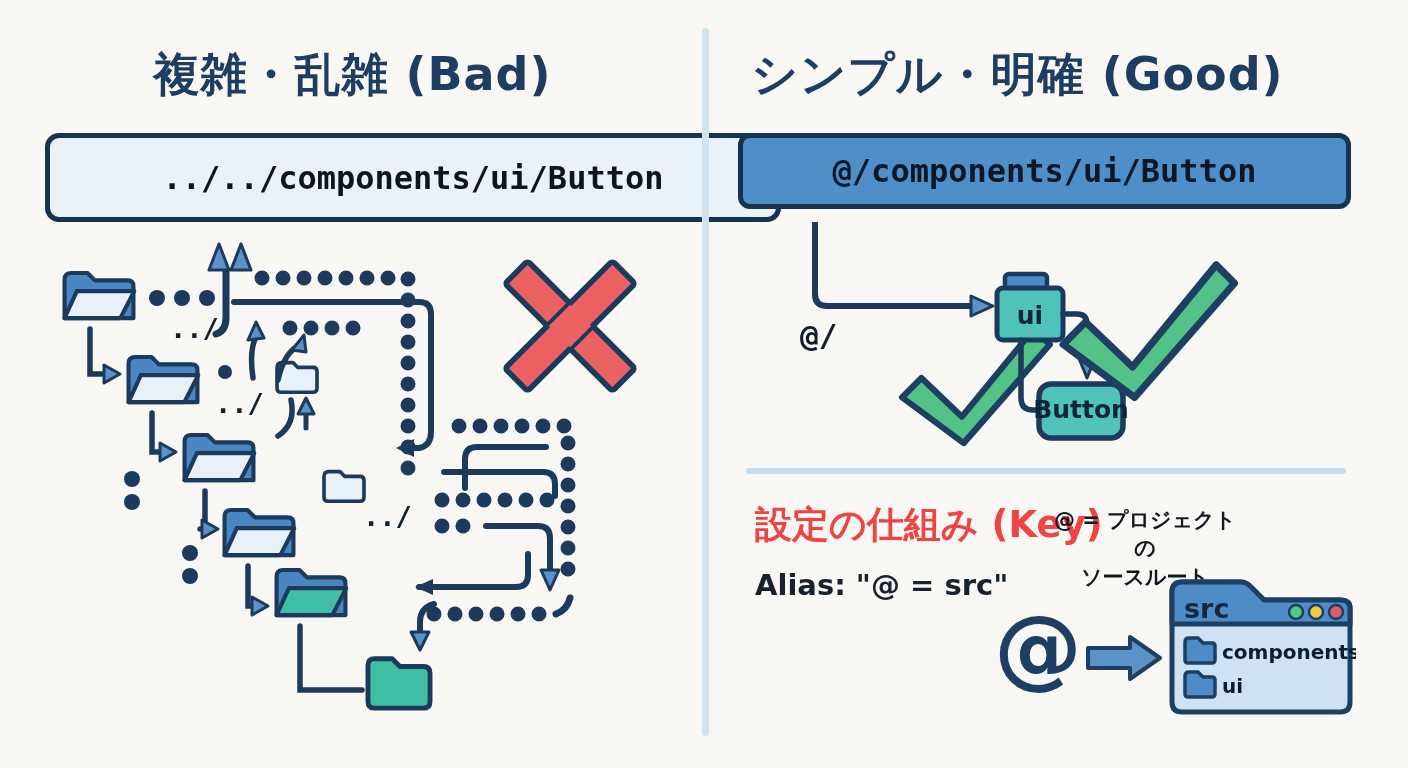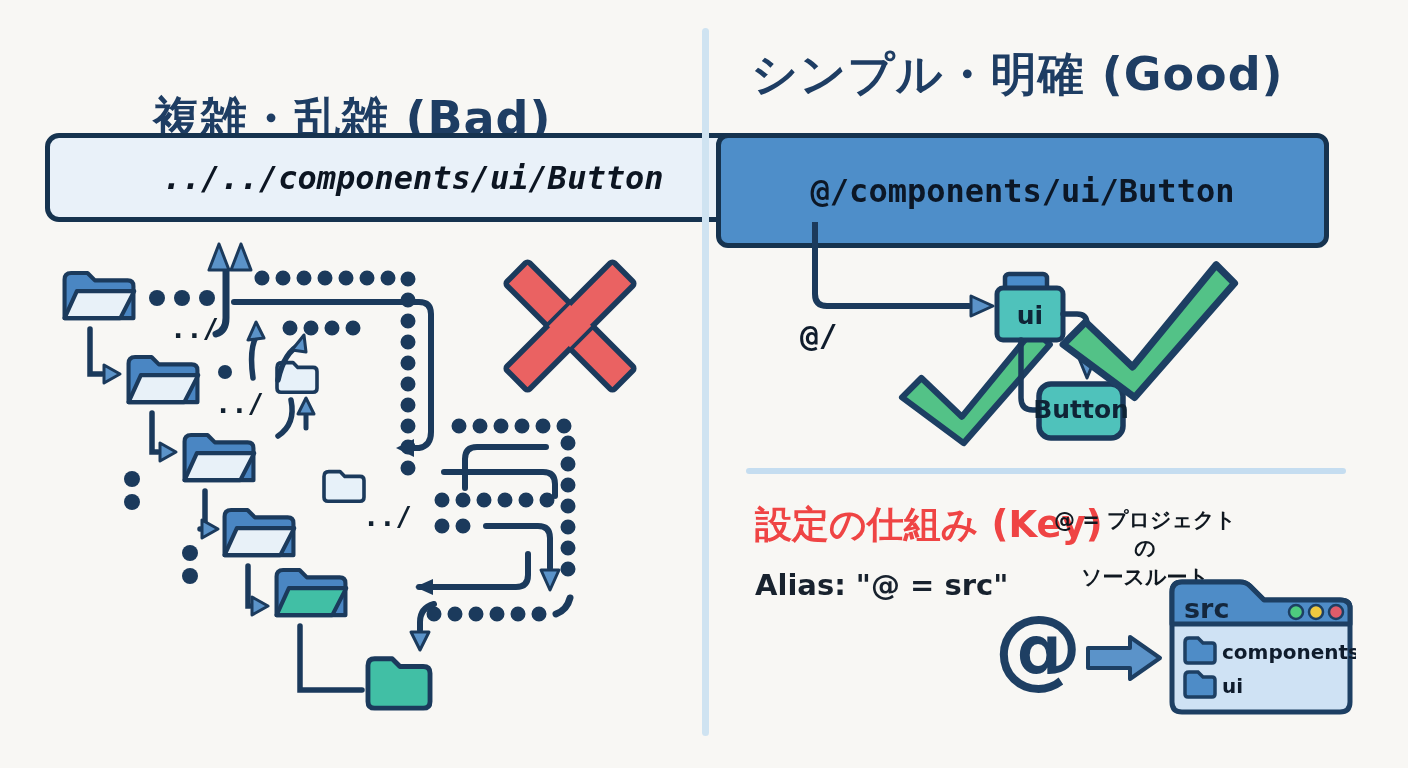--- a/index.html
+++ b/index.html
@@ -27,23 +27,23 @@
   .key-alias{font-weight:bold;font-size:29px;color:#18222e;white-space:nowrap;}
   .key-note{font-weight:bold;font-size:21px;color:#101820;text-align:center;line-height:1.35;}
   .at-big{font-weight:bold;font-size:88px;color:#1e3f63;line-height:1;}
   svg text{font-family:"DejaVu Sans", sans-serif;}
   svg text.mono{font-family:"DejaVu Sans Mono", monospace;font-weight:bold;}
   svg text.lbl{font-weight:bold;}
 </style>
 </head>
 <body>
 
-<div class="abs panel-title" style="left:0;top:44px;width:705px;margin-top:44px;">複雑・乱雑 (Bad)</div>
-
-<div class="abs codebox bad" style="left:45px;top:133px;width:736px;height:89px;font-style:italic;">
+<div class="abs panel-title" style="left:0;top:44px;width:705px;">複雑・乱雑 (Bad)</div>
+
+<div class="abs codebox bad" style="left:45px;top:133px;width:736px;height:89px;">
   <span>../../components/ui/Button</span>
 </div>
 
 <svg class="abs" style="left:10px;top:238px;" width="680" height="528" viewBox="0 0 680 528">
   <defs>
     <symbol id="fop" viewBox="0 0 100 80">
       <path d="M8,20 Q8,12 16,12 H36 L45,21 H85 Q92,21 92,28 V67 H8 Z" fill="#4a86c3" stroke="#1b3a5c" stroke-width="5" stroke-linejoin="round"></path>
       <path d="M8,67 L23,34 H93 L76,67 Z" fill="#e8f1f8" stroke="#1b3a5c" stroke-width="5" stroke-linejoin="round"></path>
     </symbol>
     <symbol id="fopt" viewBox="0 0 100 80">
@@ -152,21 +152,21 @@
     <g transform="rotate(45)">
         <rect x="-15" y="-15" width="30" height="30" fill="#ea6262"></rect>
       </g>
   </g>
 </svg>
 
 <div class="abs vdivider" style="left:702px;top:28px;width:7px;height:708px;"></div>
 
 <div class="abs panel-title" style="left:666px;top:44px;width:703px;">シンプル・明確 (Good)</div>
 
-<div class="abs codebox good" style="left:716px;top:133px;width:613px;height:115px;">
+<div class="abs codebox good" style="left:738px;top:133px;width:613px;height:76px;">
   <span>@/components/ui/Button</span>
 </div>
 
 <svg class="abs" style="left:705px;top:222px;" width="703" height="250" viewBox="0 0 703 250">
   <defs>
     <g id="tickg">
       <polygon points="-70,0 -24,44 58,-56 76,-38 -22,74 -92,22" fill="#53c287" stroke="#1d3f63" stroke-width="7" stroke-linejoin="round"></polygon>
     </g>
   </defs>
 

